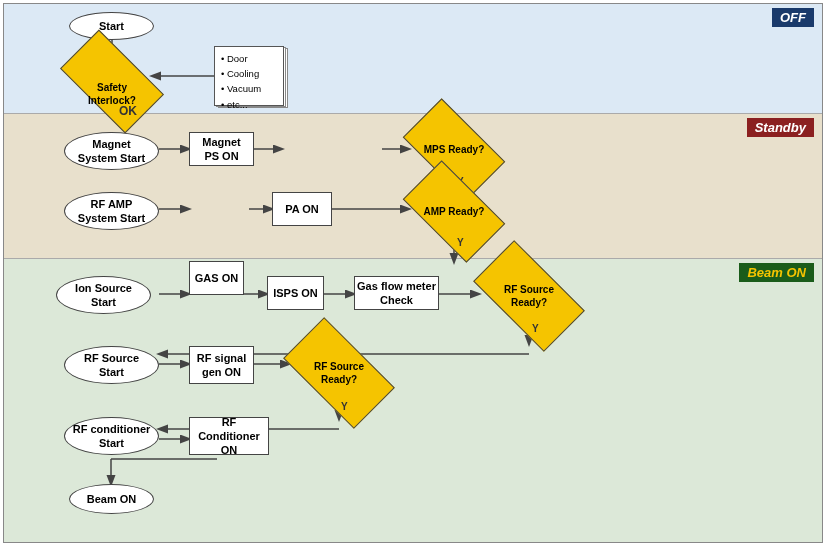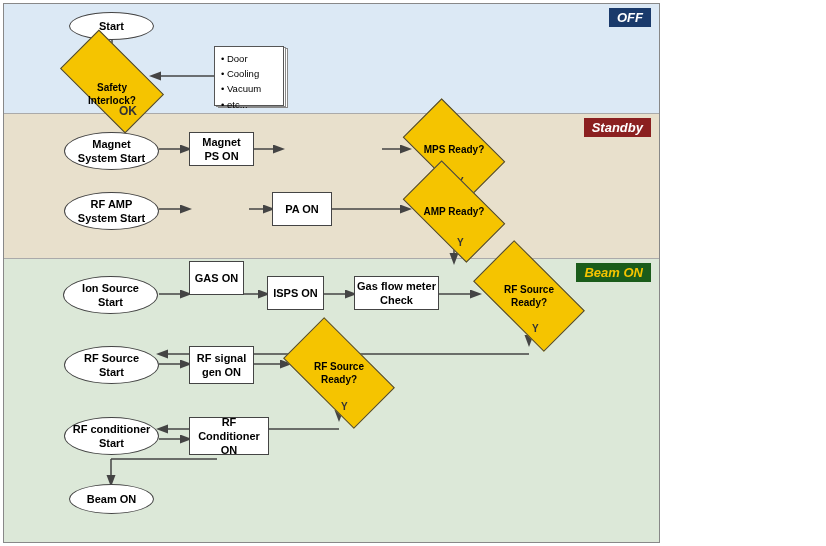--- a/index.html
+++ b/index.html
@@ -5,21 +5,21 @@
     * { box-sizing: border-box; margin: 0; padding: 0; }
     body {
       font-family: Arial, sans-serif;
       font-size: 11px;
       background: #fff;
       width: 826px;
       height: 546px;
       overflow: hidden;
     }
     .diagram {
-      width: 657px;
+      width: 820px;
       height: 540px;
       margin: 3px;
       border: 1.5px solid #888;
       position: relative;
     }
 
     
     .section-off {
       position: absolute;
       top: 0; left: 0; right: 0;
@@ -286,21 +286,21 @@
     <span>PA ON</span>
   </div>
 
   <div class="diamond-wrap" style="left:405px; top:180px; width:90px; height:55px;">
     <div class="diamond"></div>
     <div class="diamond-text">AMP
 Ready?</div>
   </div>
   <div class="y-label" style="left:453px; top:233px;">Y</div>
 
-  <div class="node oval" style="left:59px; top:272px; width:95px; height:38px;justify-content:center;">
+  <div class="node oval" style="left:52px; top:272px; width:95px; height:38px;justify-content:center;">
     <span style="white-space:pre-line;">Ion Source
 Start</span>
   </div>
 
   <div class="node rect" style="left:185px; top:257px; width:55px; height:34px;text-align:right;">
     <span>GAS ON</span>
   </div>
 
   <div class="node rect" style="left:263px; top:272px; width:57px; height:34px;">
     <span>ISPS ON</span>

